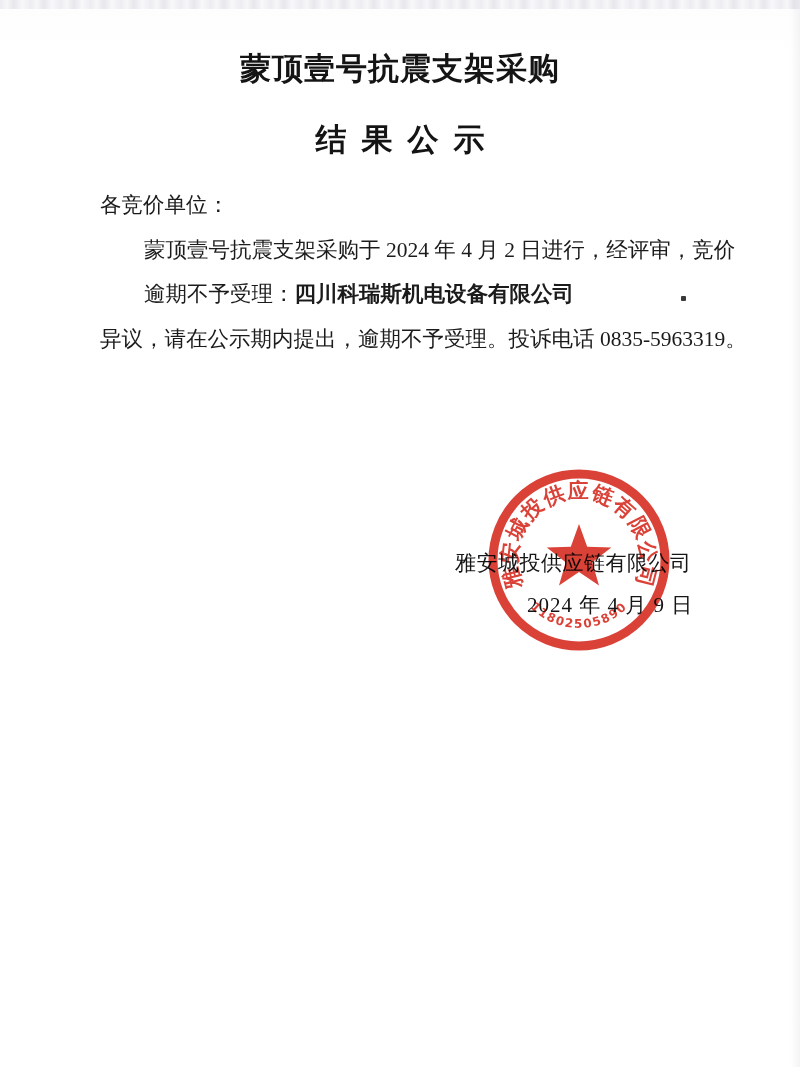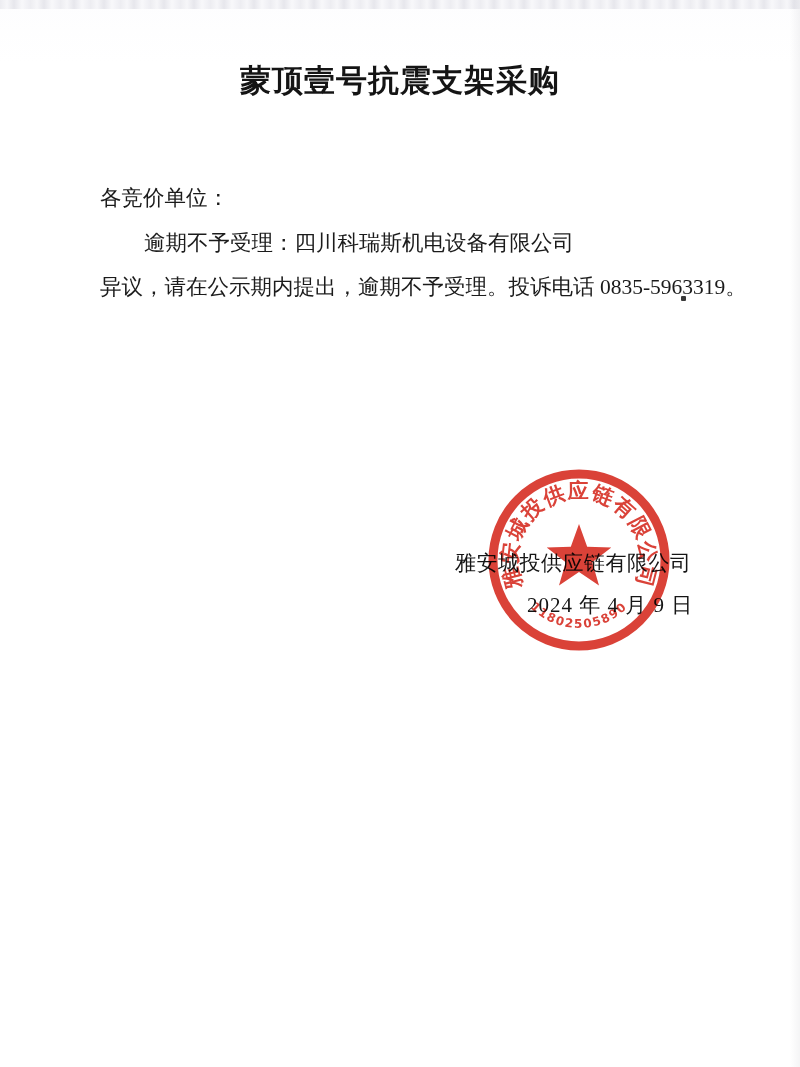--- a/index.html
+++ b/index.html
@@ -33,52 +33,52 @@
   }
   .speck {
     position: absolute;
     left: 681px; top: 296px;
     width: 5px; height: 5px;
     background: #3a3a3a;
     border-radius: 1px;
   }
   .title-block {
     position: absolute;
-    left: 0; top: 60px;
+    left: 0; top: 48px;
     width: 800px;
     text-align: center;
   }
   .title-line1 {
     font-size: 31px;
     font-weight: bold;
     letter-spacing: 1px;
     color: #141414;
   }
   .title-line2 {
     margin-top: 29px;
     font-size: 31px;
     font-weight: bold;
     letter-spacing: 15px;
     padding-left: 15px;
     color: #141414;
   }
   .body-block {
     position: absolute;
-    left: 100px; top: 176px;
+    left: 100px; top: 183px;
     width: 616px;
     font-size: 21.5px;
     color: #1b1b1b;
   }
   .body-line {
     height: 44.5px;
     line-height: 44.5px;
     white-space: nowrap;
   }
   .indent { padding-left: 44px; }
-  .bold { font-weight: normal; }
+  .bold { font-weight: bold; }
   .sig-company {
     position: absolute;
     left: 455px; top: 549px;
     font-size: 21px;
     letter-spacing: 0.5px;
     color: #151515;
     mix-blend-mode: multiply;
     z-index: 3;
     white-space: nowrap;
   }
@@ -103,24 +103,26 @@
 <body>
 
 <div class="page">
 
   <div class="scan-band-top"></div>
   <div class="scan-band-right"></div>
   <div class="speck"></div>
 
   <div class="title-block">
     <div class="title-line1">蒙顶壹号抗震支架采购</div>
+    <div class="title-line2">结果公示</div>
   </div>
 
   <div class="body-block">
     <div class="body-line">各竞价单位：</div>
+    <div class="body-line indent">蒙顶壹号抗震支架采购于 2024 年 4 月 2 日进行，经评审，竞价</div>
     <div class="body-line indent">
       <span>逾期不予受理：</span><span class="bold">四川科瑞斯机电设备有限公司</span>
     </div>
     <div class="body-line">异议，请在公示期内提出，逾期不予受理。投诉电话 0835-5963319。</div>
   </div>
 
   <svg class="stamp-svg" width="800" height="1067" viewBox="0 0 800 1067">
     <defs>
       <path id="arcTop" d="M 520.7,581.2 A 62,62 0 1 1 637.3,581.2" fill="none"></path>
       <path id="arcBottom" d="M 528.5,605.5 A 68,68 0 0 0 629.5,605.5" fill="none"></path>

